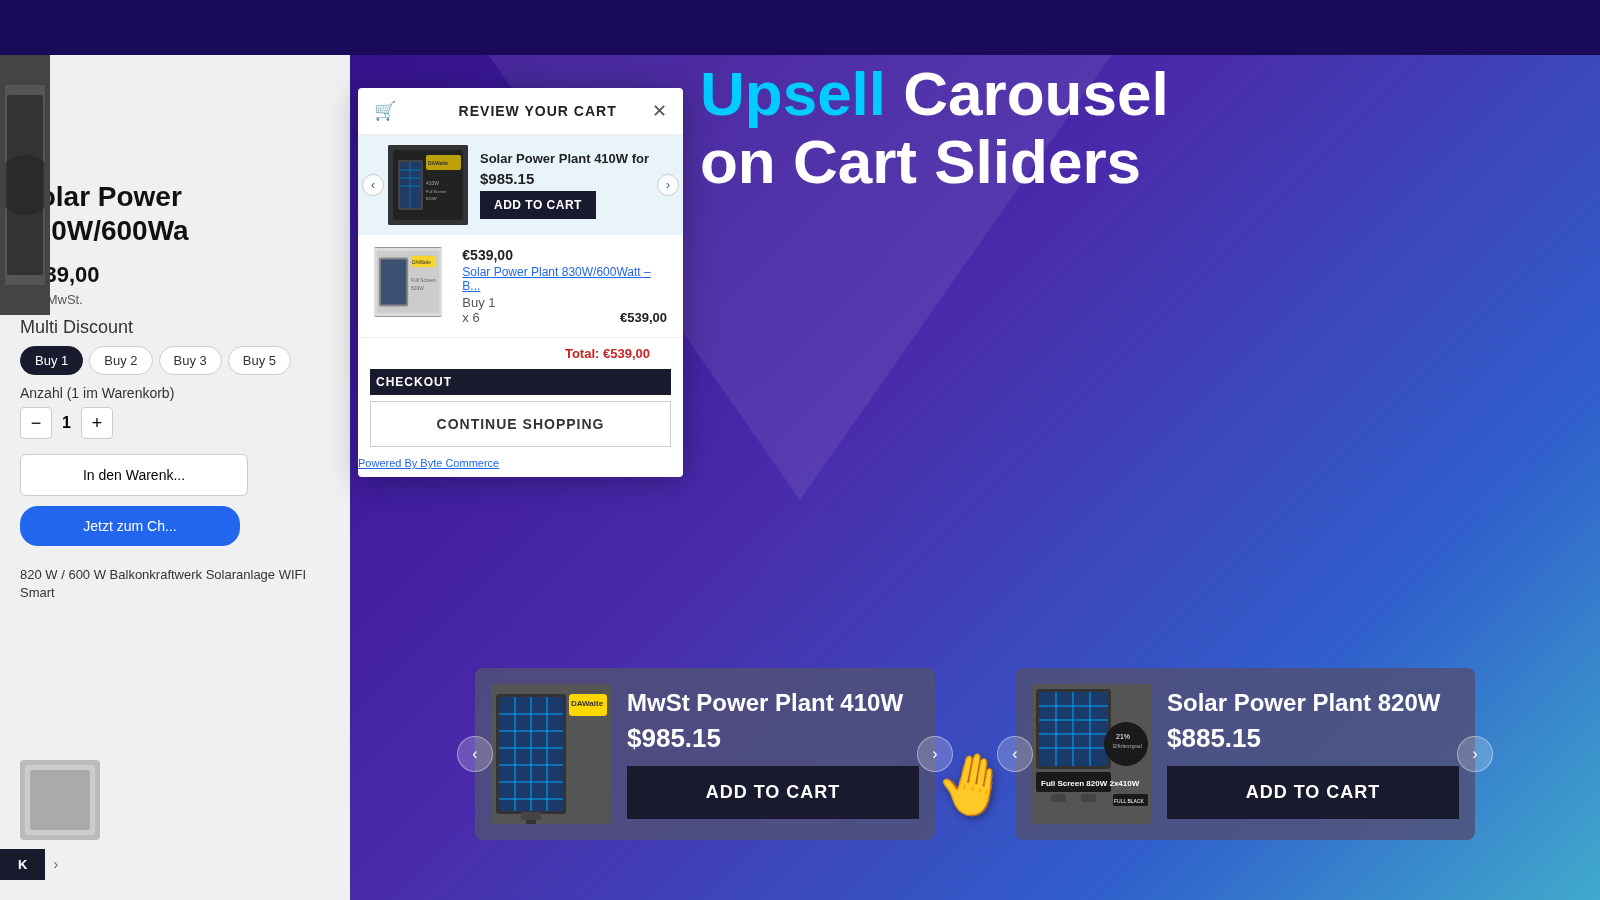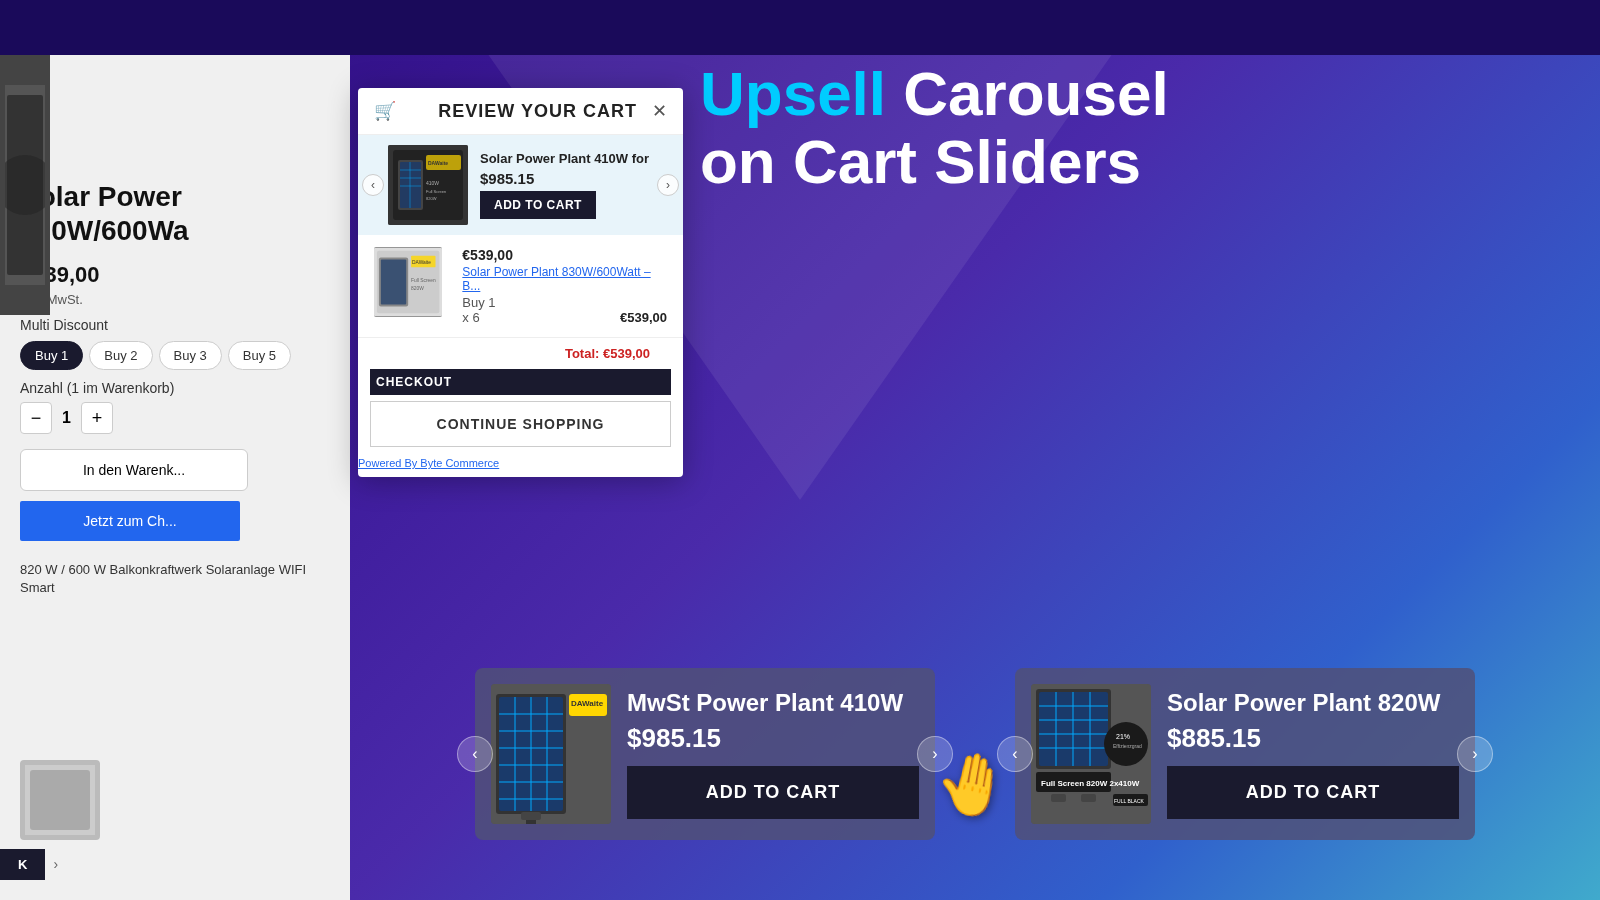--- a/index.html
+++ b/index.html
@@ -65,21 +65,21 @@
       margin-bottom: 4px;
     }
 
     .inkl-text {
       font-size: 13px;
       color: #555;
       margin-bottom: 10px;
     }
 
     .multi-discount-label {
-      font-size: 14px;
+      font-size: 18px;
       color: #333;
       margin-bottom: 8px;
     }
 
     .discount-buttons {
       display: flex;
       flex-wrap: wrap;
       gap: 6px;
       margin-bottom: 8px;
     }
@@ -140,21 +140,21 @@
       margin-bottom: 10px;
       text-align: center;
     }
 
     .btn-checkout-left {
       width: 220px;
       padding: 12px;
       background: #2266ee;
       color: white;
       border: none;
-      border-radius: 2px;
+      border-radius: 18px;
       font-size: 14px;
       cursor: pointer;
       text-align: center;
       margin-bottom: 20px;
     }
 
     .product-desc-left {
       font-size: 13px;
       color: #333;
       line-height: 1.4;
@@ -179,21 +179,21 @@
       padding: 12px 16px;
       border-bottom: 1px solid #eee;
     }
 
     .cart-icon {
       font-size: 18px;
       color: #555;
     }
 
     .cart-title {
-      font-size: 18px;
+      font-size: 14px;
       font-weight: 600;
       letter-spacing: 1px;
       color: #222;
       margin-left: 27px;
     }
 
     .close-icon {
       font-size: 18px;
       color: #555;
       cursor: pointer;

